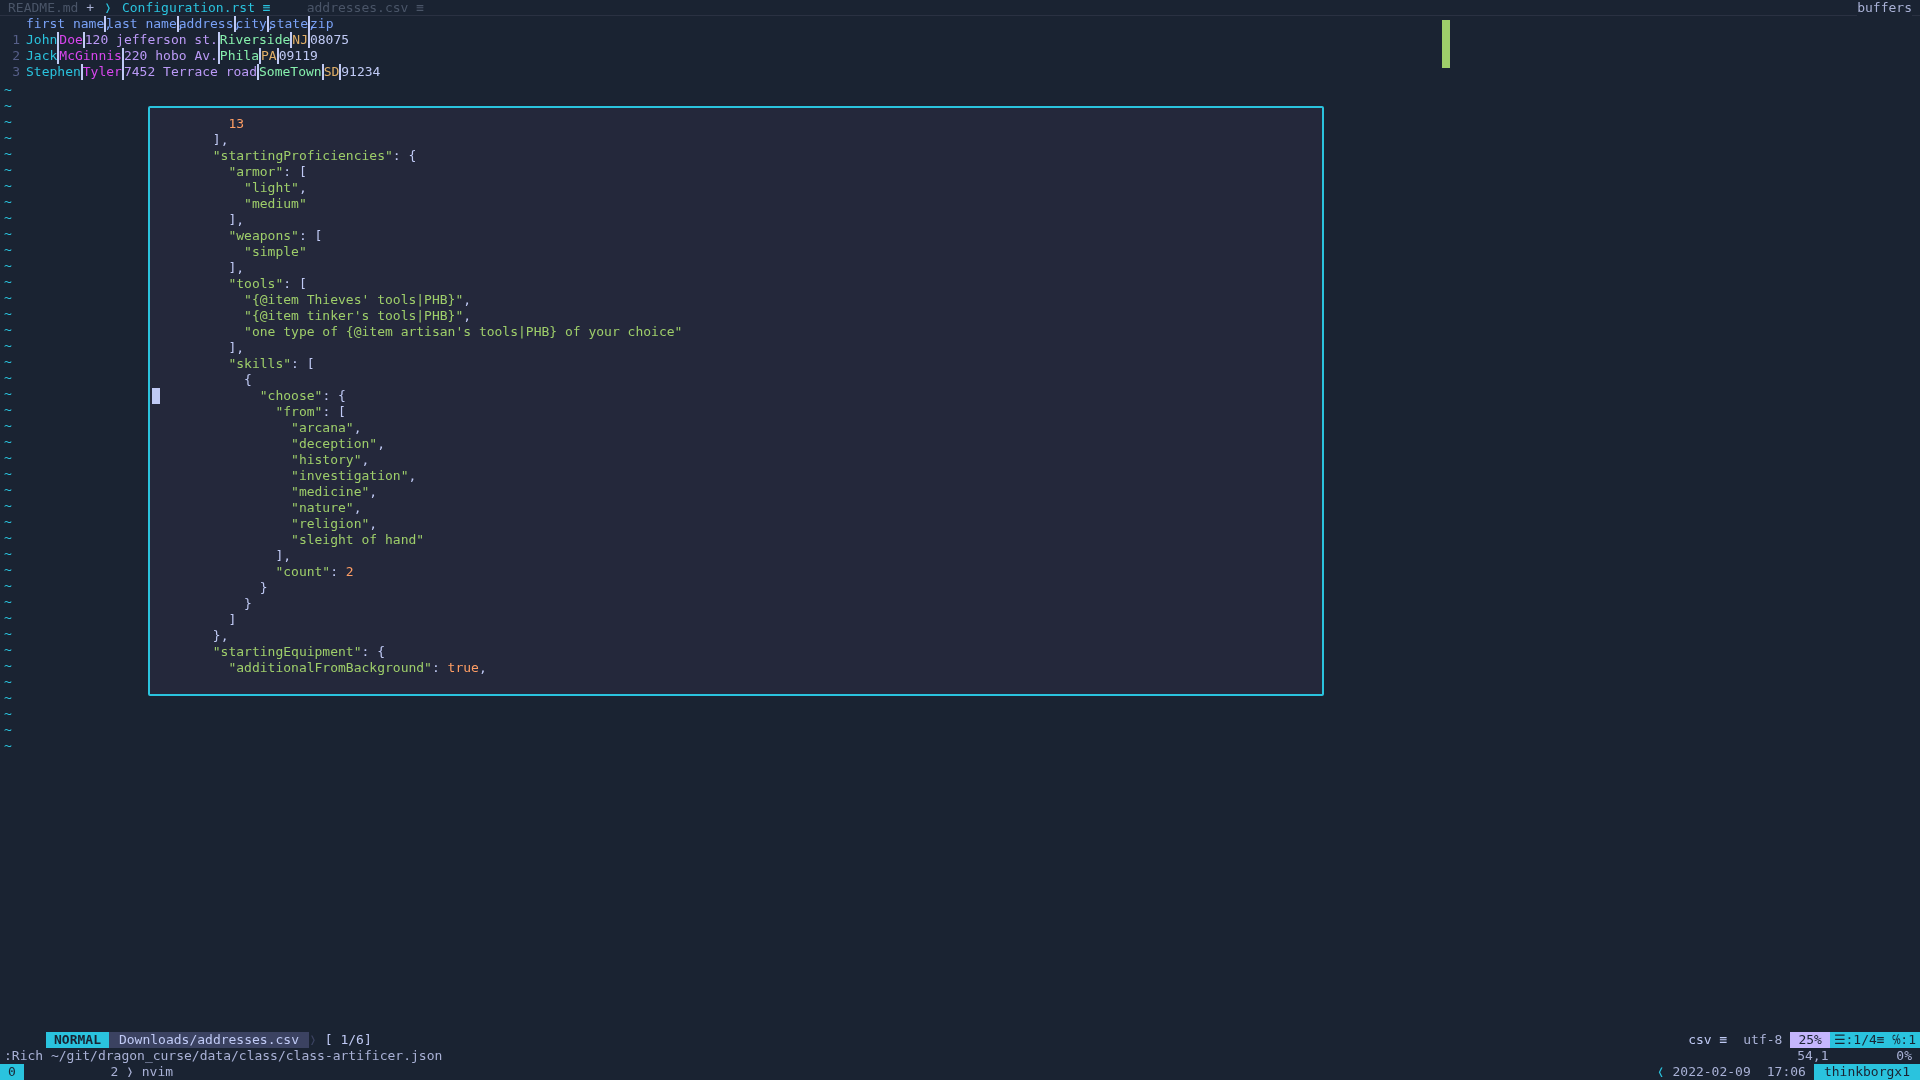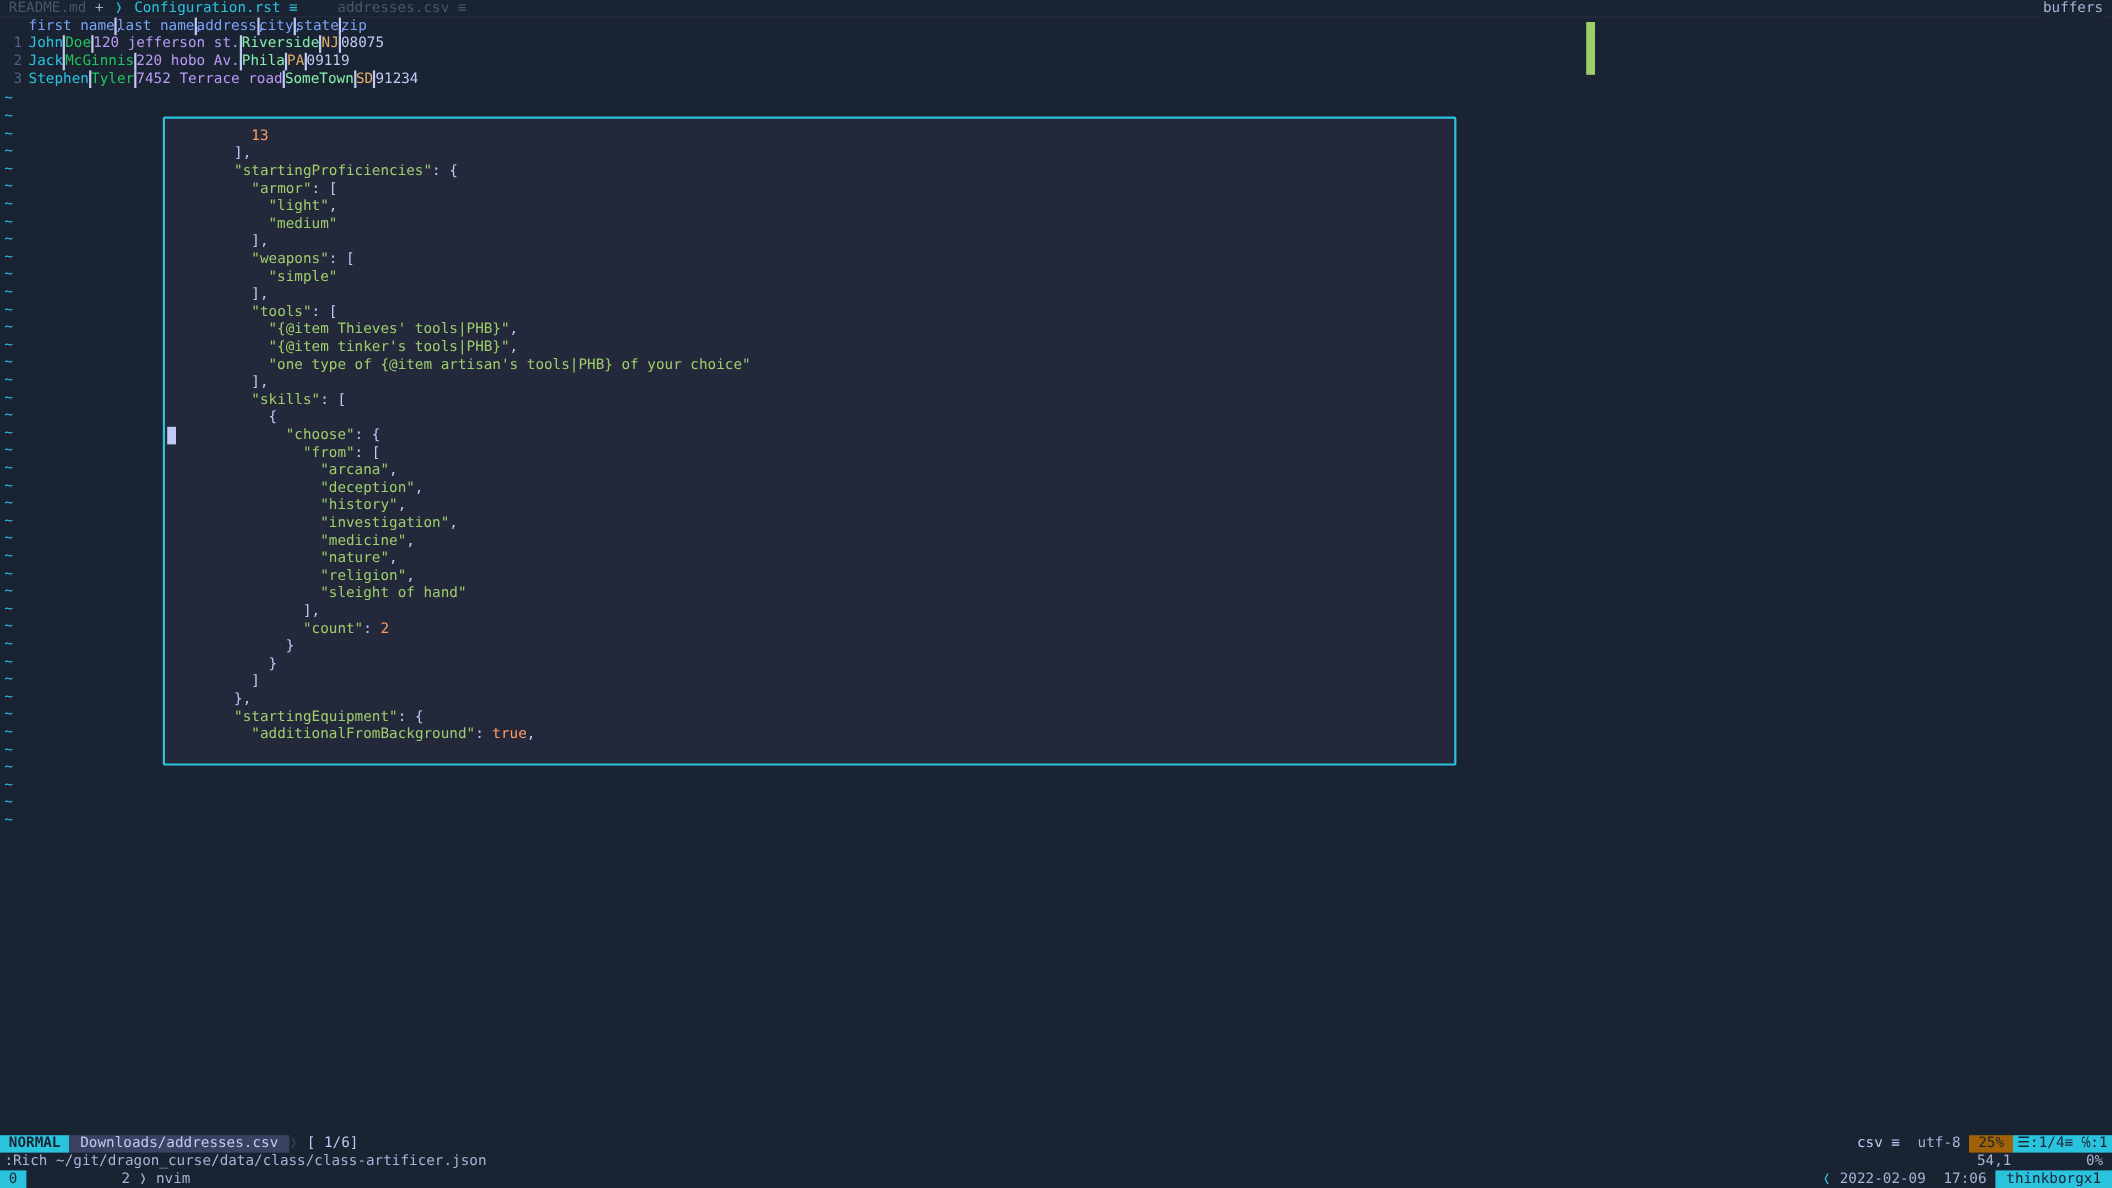--- a/index.html
+++ b/index.html
@@ -38,21 +38,21 @@
   display: flex;
   height: 16px;
   padding-left: 26px;
 }
 .csv-header span { color: #7aa2f7; }
 .csv-sep { background: #c0caf5; color: #1a2332; width: 2px; display: inline-block; }
 .csv-rows { background: #1a2332; }
 .csv-row { display: flex; height: 16px; }
 .lineno { width: 26px; text-align: right; padding-right: 6px; color: #565f89; }
 .csv-c1 { color: #2ac3de; }
-.csv-c2 { color: #22c55e; }
+.csv-c2 { color: #d946ef; }
 .csv-c3 { color: #bb9af7; }
 .csv-c4 { color: #86efac; }
 .csv-c5 { color: #e0af68; }
 .csv-c6 { color: #c0caf5; }
 .tilde-col { position: absolute; left: 0; top: 82px; color: #2ac3de; }
 .tilde-col div { height: 16px; padding-left: 4px; }
 .popup {
   position: absolute;
   left: 148px;
   top: 106px;
@@ -88,28 +88,29 @@
 }
 .statusline {
   position: absolute;
   bottom: 32px;
   left: 0;
   right: 0;
   height: 16px;
   background: #1a2332;
   display: flex;
   align-items: center;
+  padding-left: 46px;
 }
 .sl-mode { background: #2ac3de; color: #1a2332; padding: 0 8px; font-weight: bold; }
 .sl-file { background: #3b4261; color: #c0caf5; padding: 0 10px; }
 .sl-match { background: #1a2332; color: #c0caf5; padding: 0 8px; }
 .sl-spacer { flex: 1; }
 .sl-ft { background: #1a2332; color: #c0caf5; padding: 0 8px; }
 .sl-enc { color: #a9b1d6; padding: 0 8px; }
-.sl-pct { background: #a16207; color: #1a2332; padding: 0 8px; }
+.sl-pct { background: #c4b5fd; color: #1a2332; padding: 0 8px; }
 .sl-pos { background: #2ac3de; color: #1a2332; padding: 0 4px; }
 .cmdline {
   position: absolute;
   bottom: 16px;
   left: 0;
   right: 0;
   height: 16px;
   background: #1a2332;
   color: #a9b1d6;
   padding-left: 4px;

